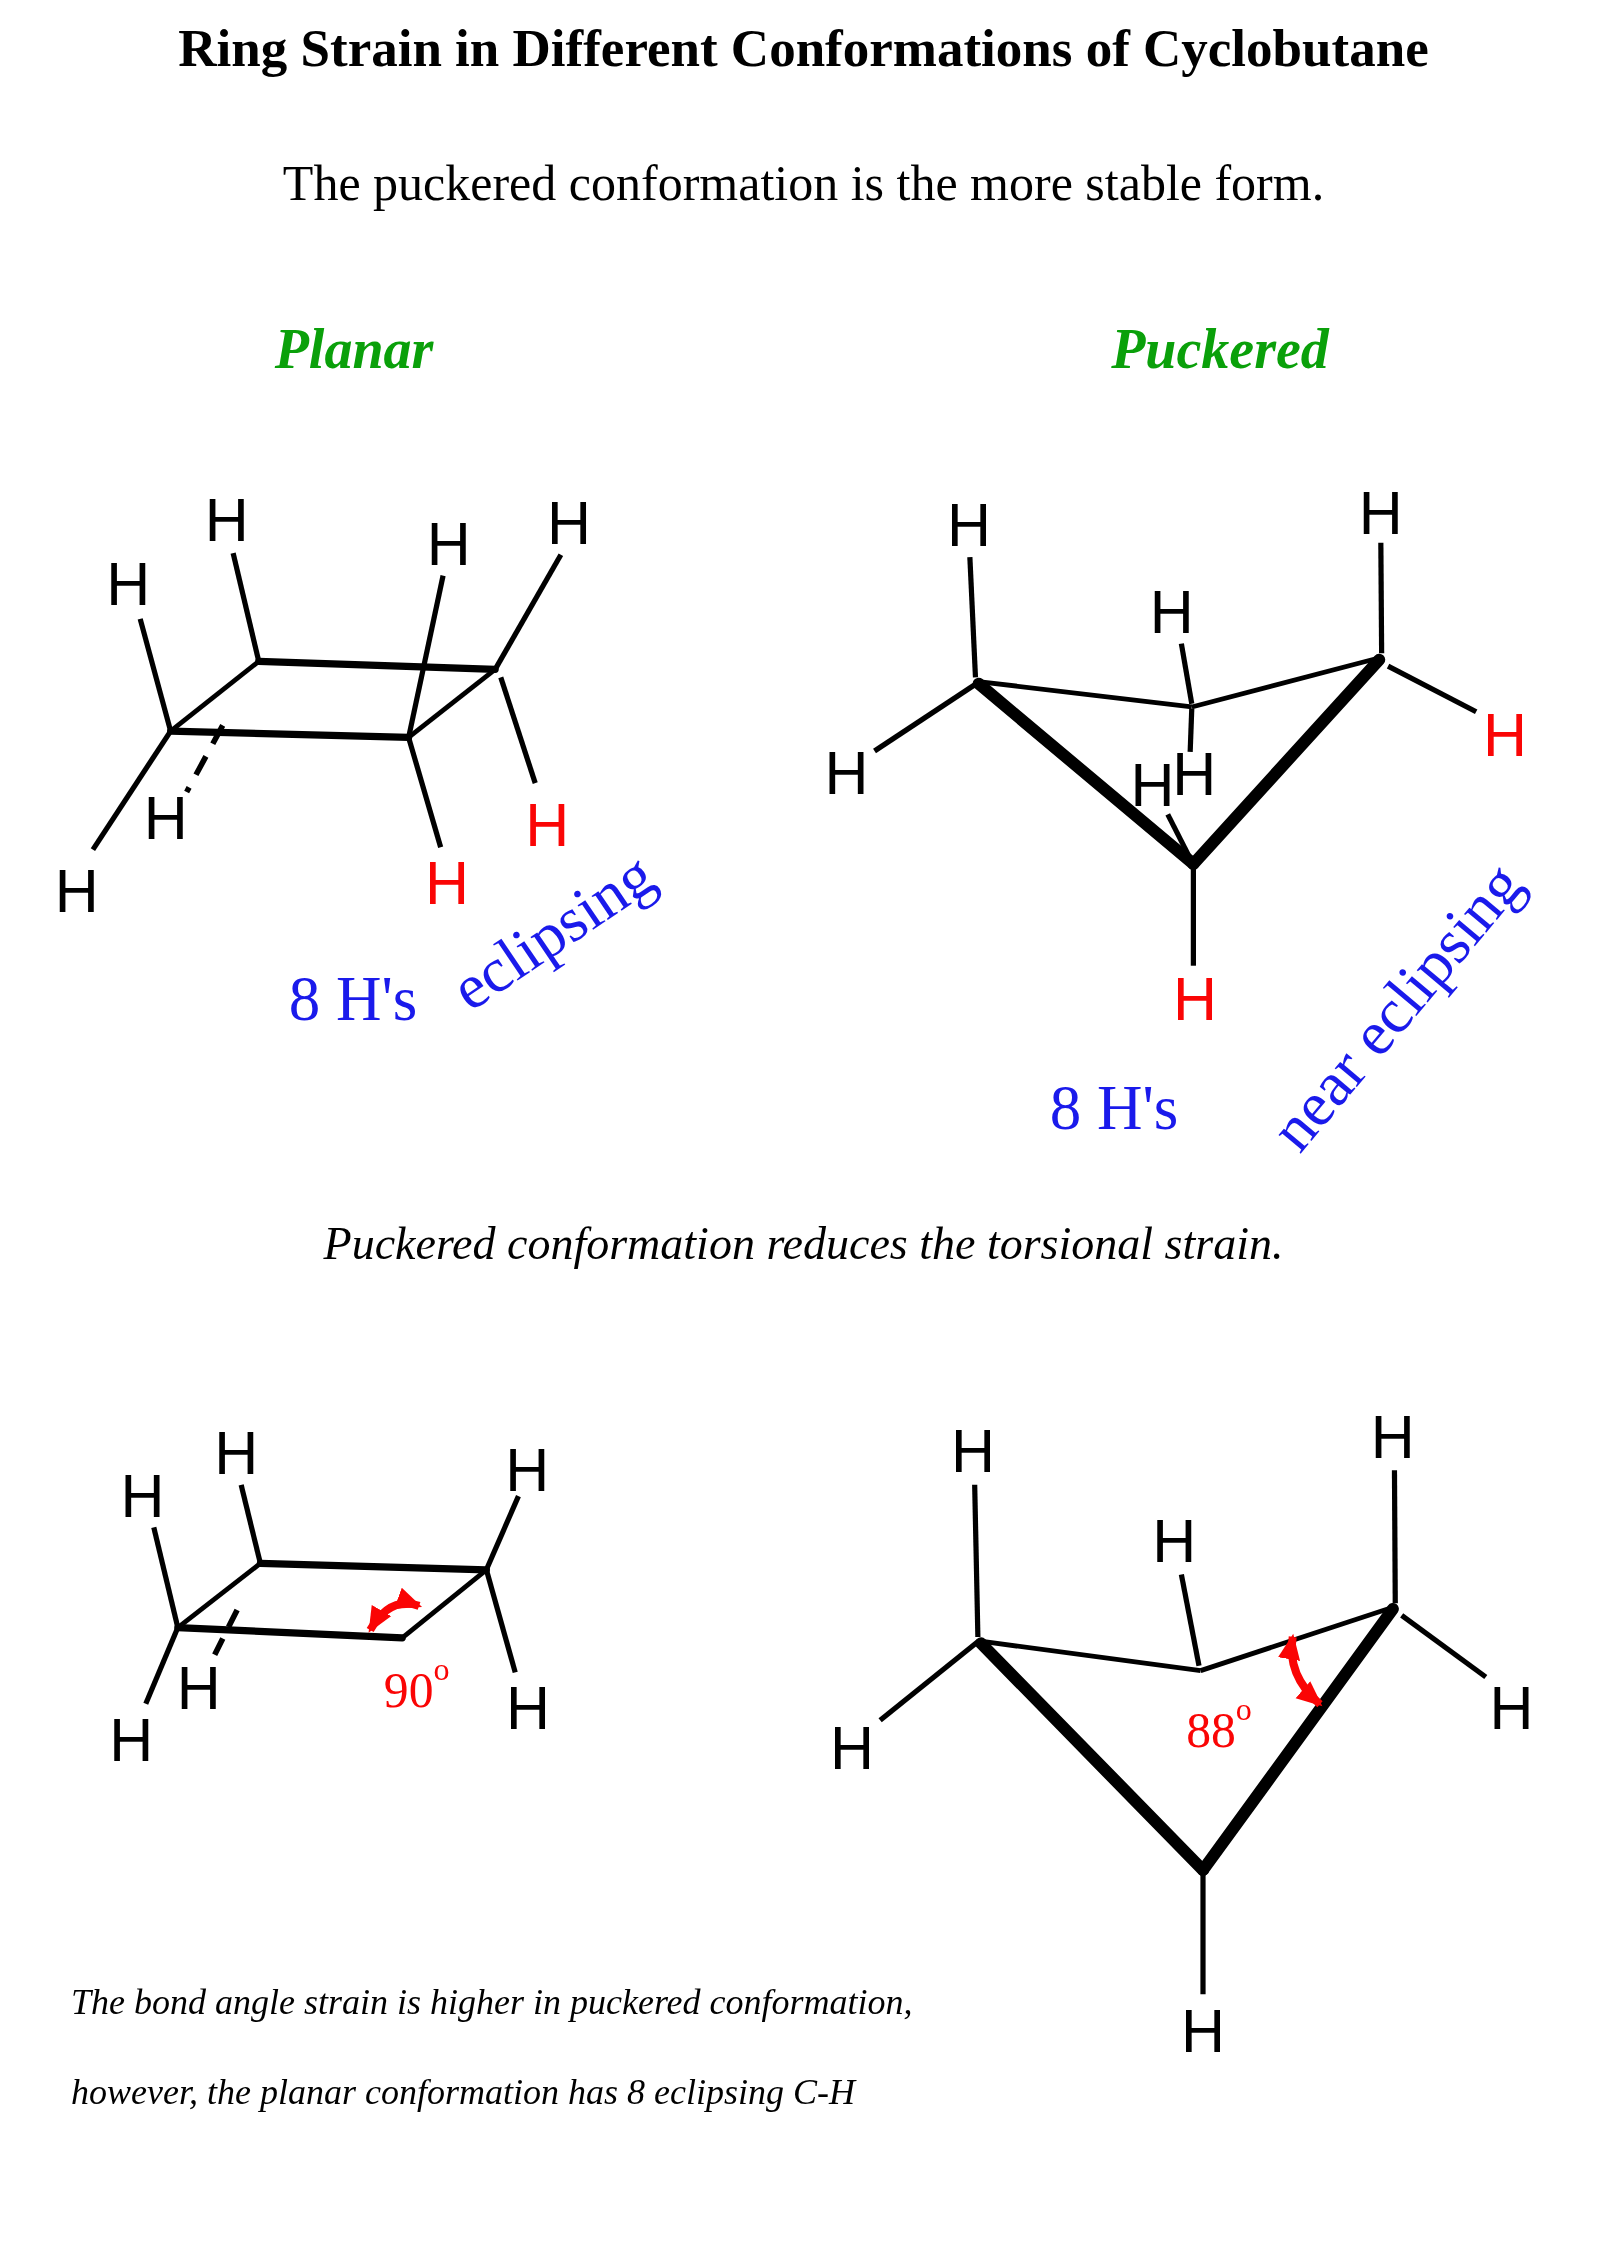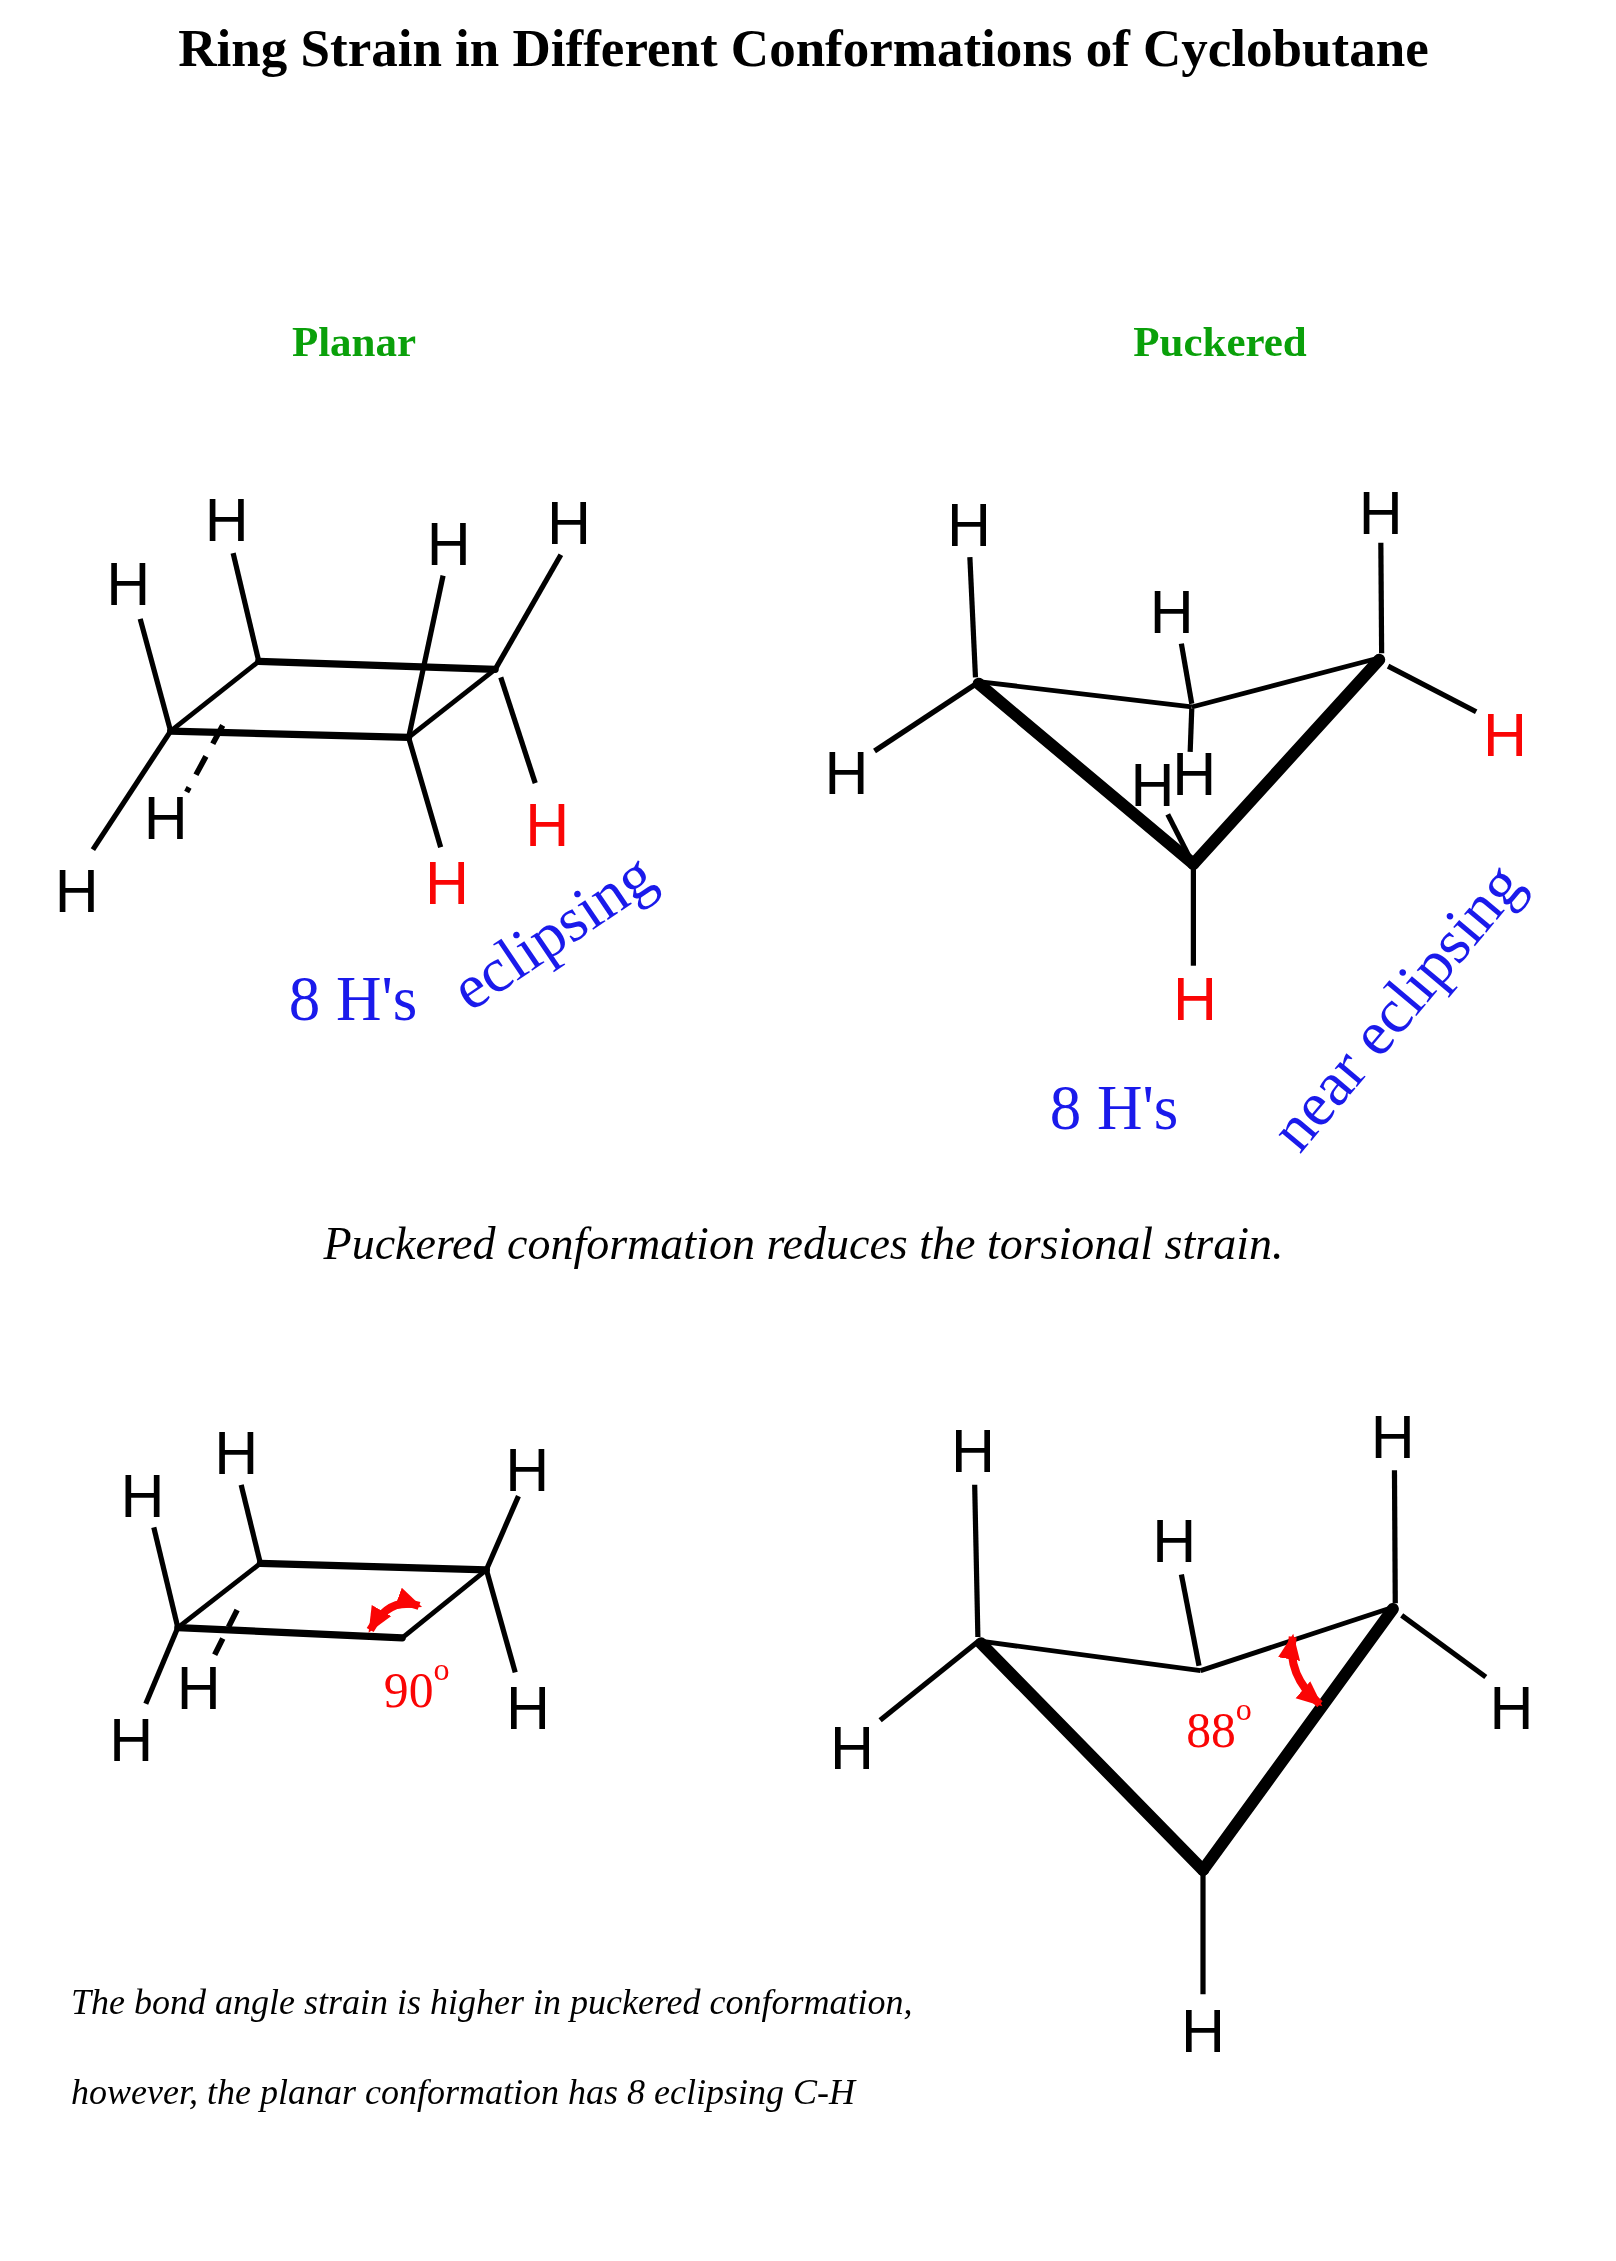--- a/index.html
+++ b/index.html
@@ -2,40 +2,41 @@
 <html style="font-size:13px"><head>
 <meta charset="utf-8">
 <style>
   html,body{margin:0;padding:0;background:#ffffff;}
   .page{position:relative;width:1607px;height:2261px;background:#ffffff;overflow:hidden;
         font-family:"Liberation Serif",serif;color:#000;border-radius:32px;}
   .title{position:absolute;top:17.6px;left:0;width:100%;text-align:center;
          font-size:53px;font-weight:bold;white-space:nowrap;}
   .subtitle{position:absolute;top:154px;left:0;width:100%;text-align:center;
          font-size:50px;white-space:nowrap;}
-  .sec-label{position:absolute;font-size:43px;font-weight:bold;transform:translate(-50%,0);
-         white-space:nowrap;}
+  .sec-label{position:absolute;font-size:56px;font-weight:bold;transform:translate(-50%,0);
+         white-space:nowrap;font-style:italic;}
   .caption-mid{position:absolute;top:1217px;left:0;width:100%;text-align:center;
          font-style:italic;font-size:46px;white-space:nowrap;}
   .paragraph{position:absolute;left:71px;top:1957px;width:1507px;
          font-style:italic;font-size:36px;line-height:90px;}
   .note-blue{position:absolute;font-size:63px;white-space:nowrap;}
   .mol{position:absolute;}
   .atom{font-family:"Liberation Sans",sans-serif;font-size:76px;
         text-anchor:middle;dominant-baseline:central;}
   .angle-label{font-family:"Liberation Serif",serif;font-size:62px;
         text-anchor:middle;dominant-baseline:central;}
   .bond{stroke:#000000;}
 </style>
 </head>
 <body>
 
 <div class="page">
 
   <div class="title">Ring Strain in Different Conformations of Cyclobutane</div>
+  <div class="subtitle">The puckered conformation is the more stable form.</div>
 
   <div class="sec-label" style="left: 354px; top: 317px; color: rgb(10, 160, 10);">Planar</div>
   <div class="sec-label" style="left: 1220px; top: 317px; color: rgb(10, 160, 10); text-align: center;">Puckered</div>
 
   <svg class="mol" style="left:32px;top:449px;" width="609" height="609" viewBox="40 560 760 760">
     <g>
       <line class="bond" x1="323" y1="825" x2="618" y2="835" stroke-width="9" stroke-linecap="round"></line>
       <line class="bond" x1="213" y1="912" x2="510" y2="920" stroke-width="9" stroke-linecap="round"></line>
       <line class="bond" x1="323" y1="825" x2="213" y2="912" stroke-width="6"></line>
       <line class="bond" x1="618" y1="835" x2="510" y2="920" stroke-width="6"></line>

